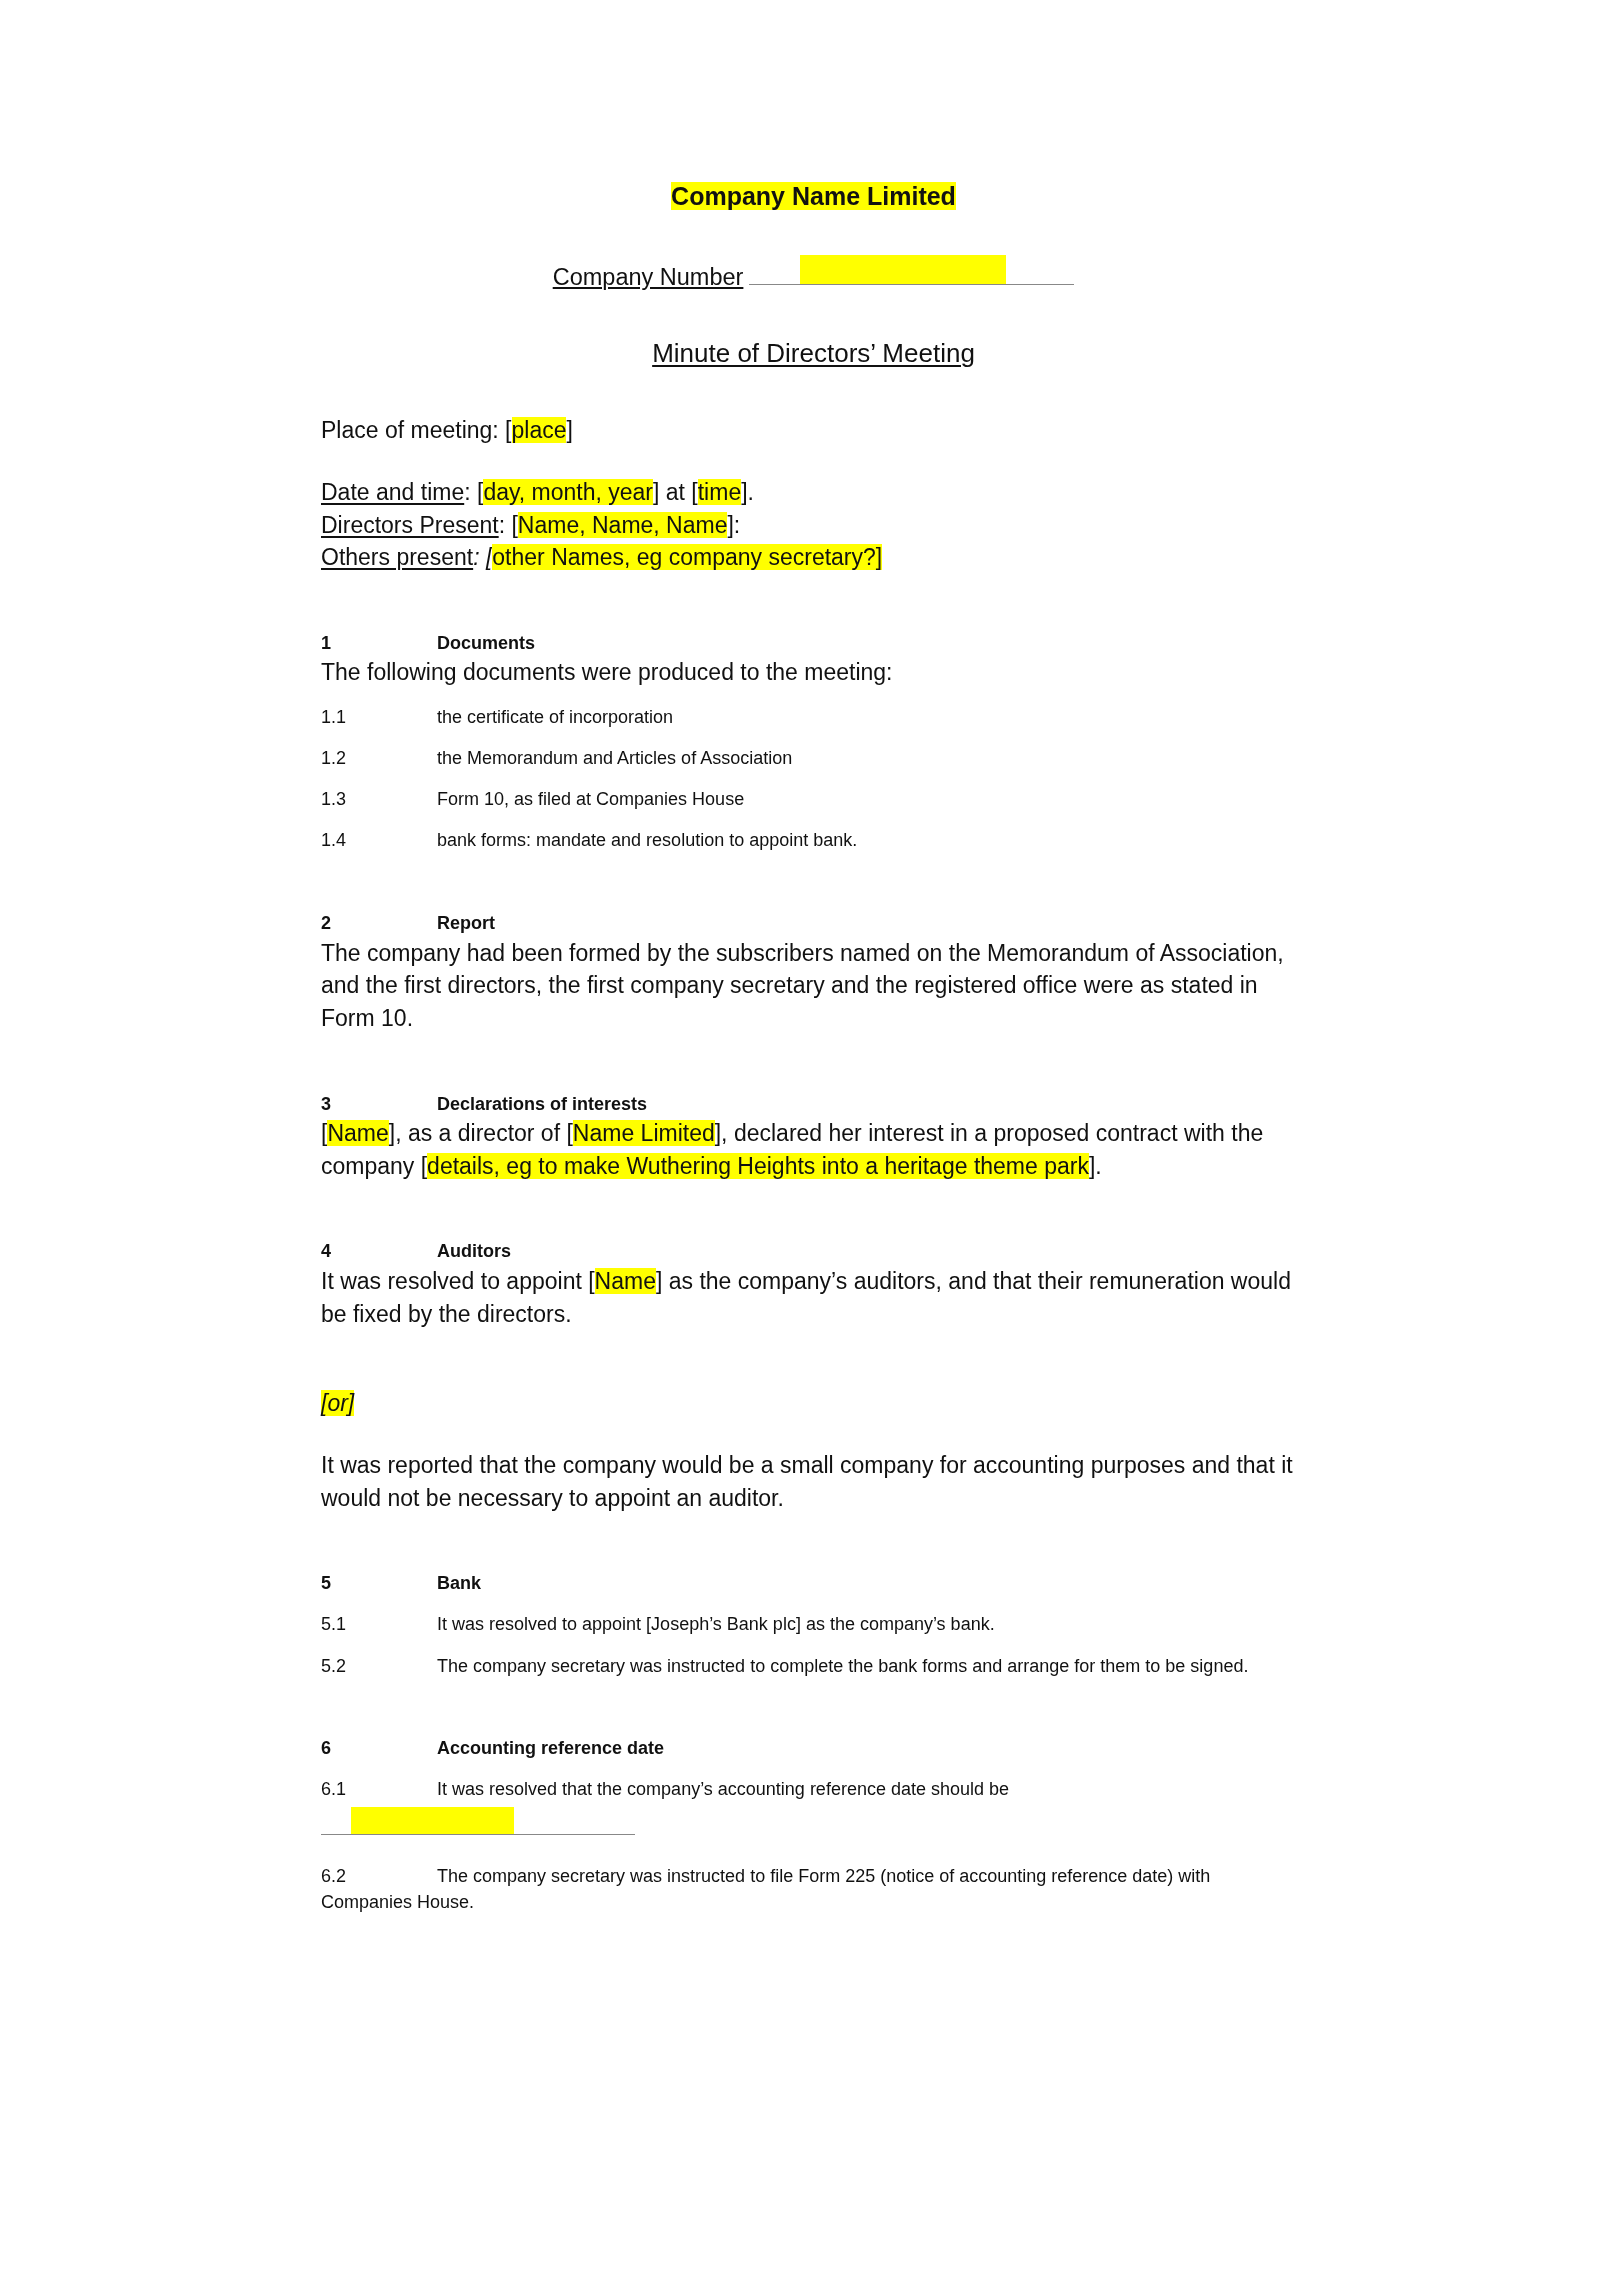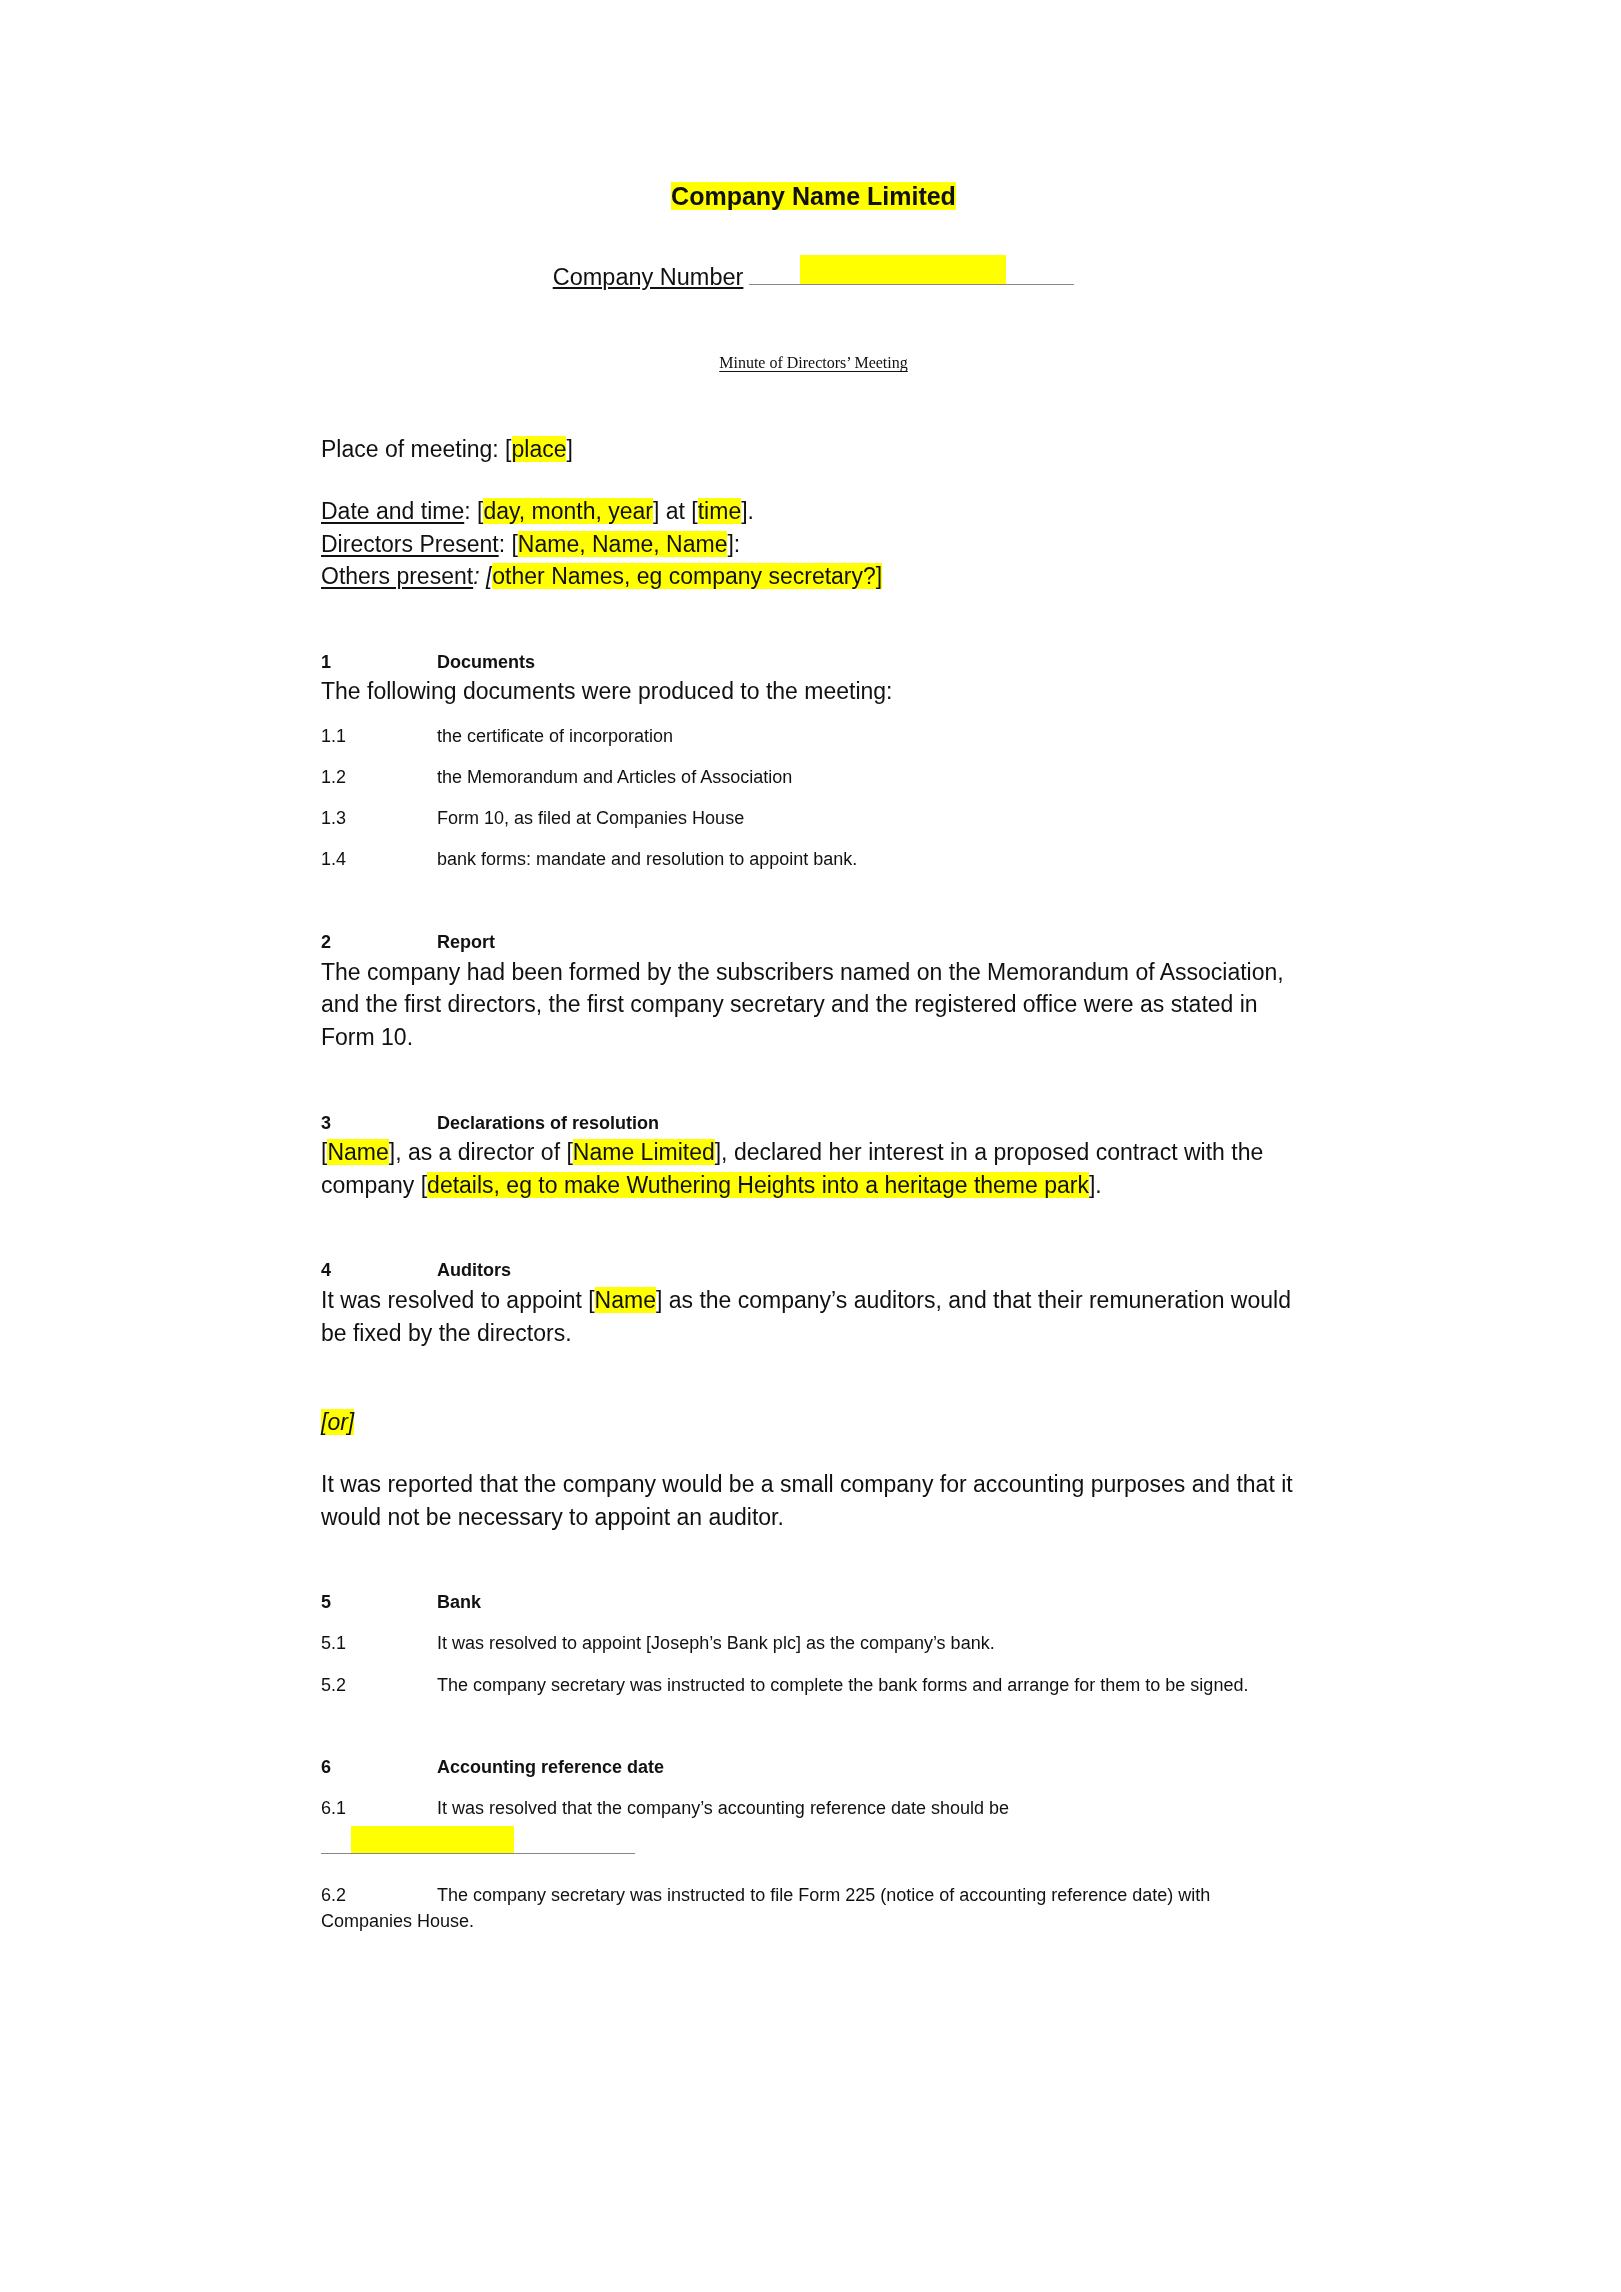--- a/index.html
+++ b/index.html
@@ -51,25 +51,24 @@
   .fill-line .hl-block {
     position: absolute;
     background: #ffff00;
     bottom: 0;
   }
   .cn-line { width: 325px; }
   .cn-line .hl-block { left: 51px; width: 206px; height: 29px; }
 
   .subtitle {
     text-align: center;
-    font-size: 16px;
+    font-size: 26px;
     line-height: 1.3;
-    margin: 16px;
+    margin: 0;
     padding-top: 45px;
-    font-family: Liberation Serif, serif;
   }
   .subtitle span { text-decoration: underline; text-underline-offset: 2.9px; }
 
   p.body {
     font-size: 23px;
     line-height: 1.42;
     margin: 0;
   }
   .gap-lg { height: 43px; }
   .gap-md { height: 29px; }
@@ -143,21 +142,21 @@
     <div class="gap-sm"></div>
     <p class="row"><span class="num">1.4</span><span>bank forms: mandate and resolution to appoint bank.</span></p>
 
     <div class="gap-xl"></div>
 
     <p class="row heading-row"><span class="num">2</span><span>Report</span></p>
     <p class="body">The company had been formed by the subscribers named on the Memorandum of Association, and the first directors, the first company secretary and the registered office were as stated in Form 10.</p>
 
     <div class="gap-xl"></div>
 
-    <p class="row heading-row"><span class="num">3</span><span>Declarations of resolution</span></p>
+    <p class="row heading-row"><span class="num">3</span><span>Declarations of interests</span></p>
     <p class="body"><span>[</span><span class="hl">Name</span><span>], as a director of [</span><span class="hl">Name Limited</span><span>], declared her interest in a proposed contract with the company [</span><span class="hl">details, eg to make Wuthering Heights into a heritage theme park</span><span>].</span></p>
 
     <div class="gap-xl"></div>
 
     <p class="row heading-row"><span class="num">4</span><span>Auditors</span></p>
     <p class="body"><span>It was resolved to appoint [</span><span class="hl">Name</span><span>] as the company’s auditors, and that their remuneration would be fixed by the directors.</span></p>
 
     <div class="gap-xl"></div>
 
     <p class="body"><span class="hl ital">[or]</span></p>

